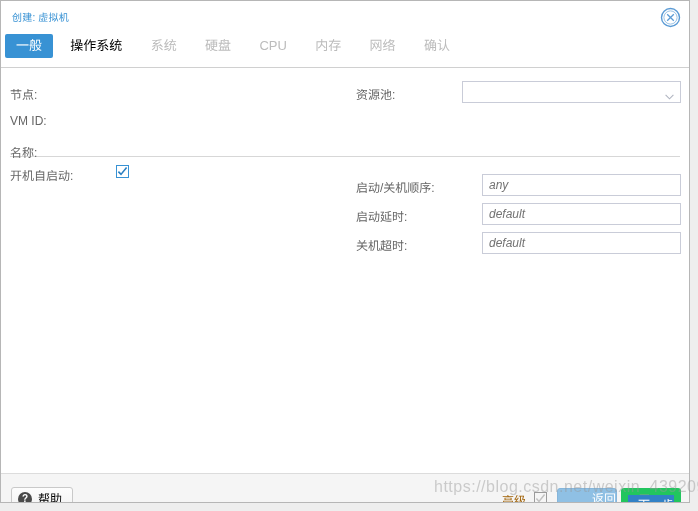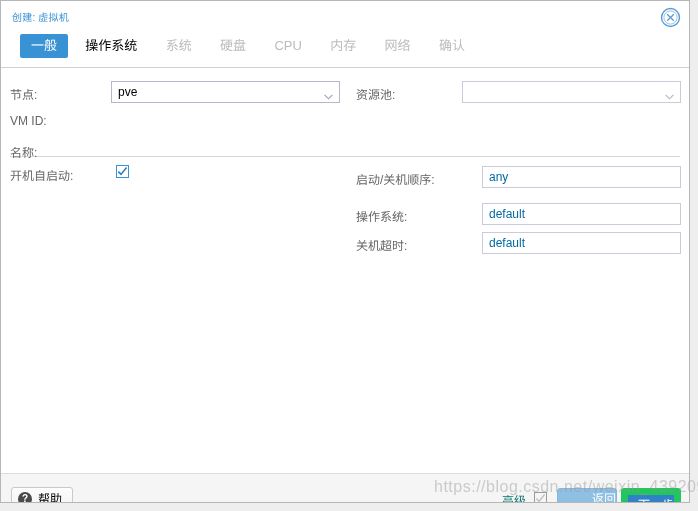--- a/index.html
+++ b/index.html
@@ -68,21 +68,21 @@
     cursor: pointer;
   }
 
   
   .tabbar {
     position: relative;
     height: 34px;
     background: #ffffff;
     border-bottom: 1px solid #d0d0d0;
     box-sizing: border-box;
-    padding-left: 19px;
+    padding-left: 4px;
   }
   .tab {
     display: inline-block;
     height: 24px;
     line-height: 24px;
     padding: 0 11px;
     margin-right: 3px;
     font-size: 13px;
     color: #bcbcbc;
     cursor: pointer;
@@ -143,21 +143,22 @@
   }
   .field-control .val {
     position: absolute;
     left: 6px;
     top: 3px;
     font-size: 12px;
     color: #000000;
     white-space: nowrap;
   }
   .field-control .val.placeholder {
-    color: #0369a1;
+    color: #737373;
+    font-style: italic;
   }
   .field-control.empty-box {
     border-color: #c9ccd8;
   }
 
   .caret {
     position: absolute;
     right: 6px;
     top: 7px;
     width: 9px;
@@ -221,21 +222,21 @@
     line-height: 14px;
     text-align: center;
     font-weight: bold;
   }
 
   .adv-label {
     position: absolute;
     right: 163px;
     top: 17px;
     font-size: 12px;
-    color: #0f766e;
+    color: #a16207;
     white-space: nowrap;
     margin-left: 46px;
   }
   .adv-chk {
     position: absolute;
     right: 142px;
     top: 18px;
     width: 13px;
     height: 13px;
     box-sizing: border-box;
@@ -313,28 +314,20 @@
     <div class="tab">确认</div>
   </div>
 
   <div class="dlg-body">
     <div class="form-section">
 
       <div class="sep-line"></div>
 
       <div class="field" style="left:9px; top:13px; width:330px;">
         <div class="field-label">节点:</div>
-        <div class="field-control" style="left:101px; width:229px;">
-          <span class="val">pve</span>
-          <span class="caret">
-            <svg width="9" height="6" viewBox="0 0 9 6">
-                <path d="M0.6 0.8 L4.5 4.8 L8.4 0.8" fill="none" stroke="#9aa0ae" stroke-width="1.1"></path>
-              </svg>
-          </span>
-        </div>
       </div>
 
       <div class="field" style="left:9px; top:42px; width:330px;">
         <div class="field-label">VM ID:</div>
       </div>
 
       <div class="field" style="left:9px; top:71px; width:330px;">
         <div class="field-label">名称:</div>
       </div>
 
@@ -354,29 +347,29 @@
         <div class="field-label">开机自启动:</div>
         <div class="chk" style="left:106px; top:3px;">
           <span>
             <svg width="11" height="11" viewBox="0 0 11 11">
                 <path d="M1.4 5.6 L4 8.4 L9.6 1.6" fill="none" stroke="#2b7fc1" stroke-width="1.6"></path>
               </svg>
           </span>
         </div>
       </div>
 
-      <div class="field" style="left:355px; top:98px; width:325px;">
+      <div class="field" style="left:355px; top:106px; width:325px;">
         <div class="field-label">启动/关机顺序:</div>
         <div class="field-control empty-box" style="left:126px; width:199px;">
           <span class="val placeholder">any</span>
         </div>
       </div>
 
       <div class="field" style="left:355px; top:135px; width:325px;">
-        <div class="field-label">操作系统:</div>
+        <div class="field-label">启动延时:</div>
         <div class="field-control empty-box" style="left:126px; width:199px;">
           <span class="val placeholder">default</span>
         </div>
       </div>
 
       <div class="field" style="left:355px; top:164px; width:325px;">
         <div class="field-label">关机超时:</div>
         <div class="field-control empty-box" style="left:126px; width:199px;">
           <span class="val placeholder">default</span>
         </div>

